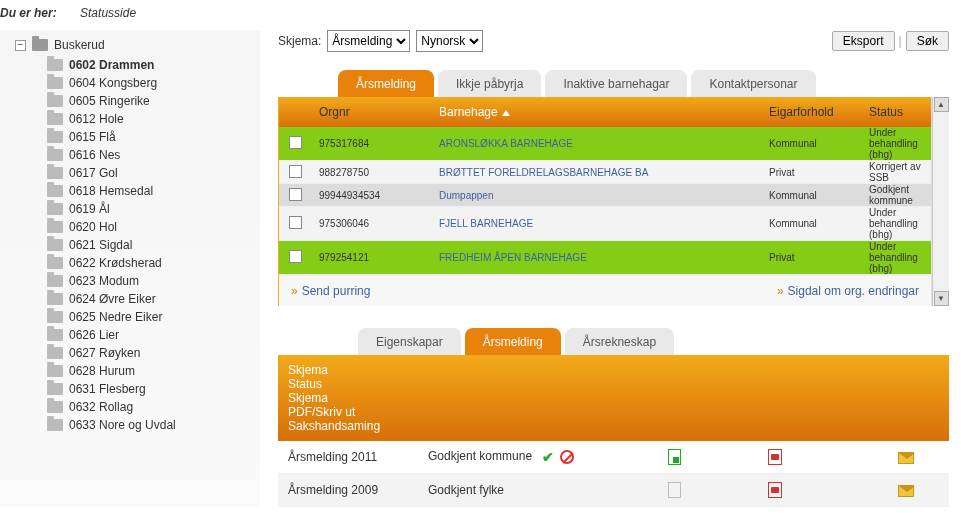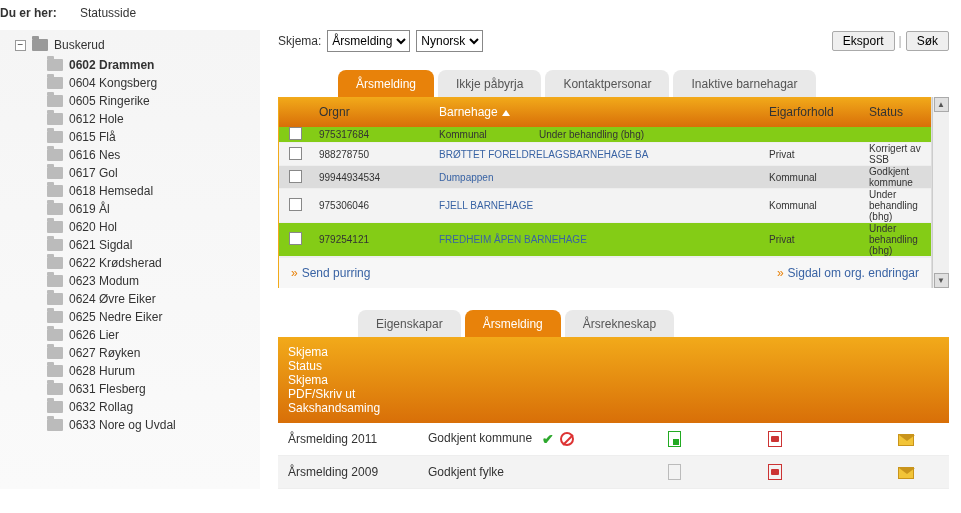--- a/index.html
+++ b/index.html
@@ -1,17 +1,17 @@
 <!DOCTYPE html>
 <html><head>
 <meta charset="utf-8">
 <style>
 * { box-sizing: border-box; margin: 0; padding: 0; }
 body { font-family: Arial, sans-serif; font-size: 12px; color: #333; background: #fff; width: 961px; }
-.breadcrumb { padding: 6px 0 10px 0; font-size: 12px; }
+.breadcrumb { padding: 6px 0 10px 0; font-size: 12px; font-style: italic; }
 .breadcrumb .label { font-weight: bold; margin-right: 20px; display:inline-block;}
 .main { display: flex; }
 .tree { width: 260px; padding: 8px 0 8px 15px; background: linear-gradient(to bottom,#f5f5f5,#fafafa); }
 .tree-root { display: flex; align-items: center; gap: 6px; margin-bottom: 4px; }
 .tree-minus { width:11px; height:11px; border:1px solid #999; display:inline-flex; align-items:center; justify-content:center; font-size:10px; line-height:1; background:#fff; color:#333;}
 .tree-folder { width:16px; height:12px; background:#999; border-radius:1px; position:relative; display:inline-block; }
 .tree-folder::before { content:""; position:absolute; top:-3px; left:0; width:7px; height:3px; background:#999; border-radius:1px 1px 0 0;}
 .tree-folder.sub { background:#bbb; }
 .tree-folder.sub::before { background:#bbb; }
 .tree-children { margin-left: 32px; }
@@ -181,38 +181,39 @@
       <div class="toprow-right">
         <button class="btn">Eksport</button>
         <span class="sep">|</span>
         <button class="btn">Søk</button>
       </div>
     </div>
 
     <div class="tabs">
       <div class="tab active">Årsmelding</div>
       <div class="tab">Ikkje påbyrja</div>
+      <div class="tab">Inaktive barnehagar</div>
       <div class="tab">Kontaktpersonar</div>
-      <div class="tab">Inaktive barnehagar</div>
     </div>
 
     <div class="panel">
     <div class="table-wrap">
       <div class="table-inner">
         <div class="thead">
           <div class="col col-chk"></div>
           <div class="col col-org">Orgnr</div>
           <div class="col col-bhg"><span>Barnehage</span><span class="sort-tri"></span></div>
           <div class="col col-eig">Eigarforhold</div>
           <div class="col col-st">Status</div>
         </div>
         <div class="tbody" id="grid1-body">
               <div class="row">
                 <div class="col-chk"><span class="chk"></span></div>
                 <div class="col-org">975317684</div>
+                <div class="col-bhg"><a href="#">ARONSLØKKA BARNEHAGE</a></div>
                 <div class="col-eig">Kommunal</div>
                 <div class="col-st">Under behandling (bhg)</div>
               </div>
               <div class="row alt">
                 <div class="col-chk"><span class="chk"></span></div>
                 <div class="col-org">988278750</div>
                 <div class="col-bhg"><a href="#">BRØTTET FORELDRELAGSBARNEHAGE BA</a></div>
                 <div class="col-eig">Privat</div>
                 <div class="col-st">Korrigert av SSB</div>
               </div>

